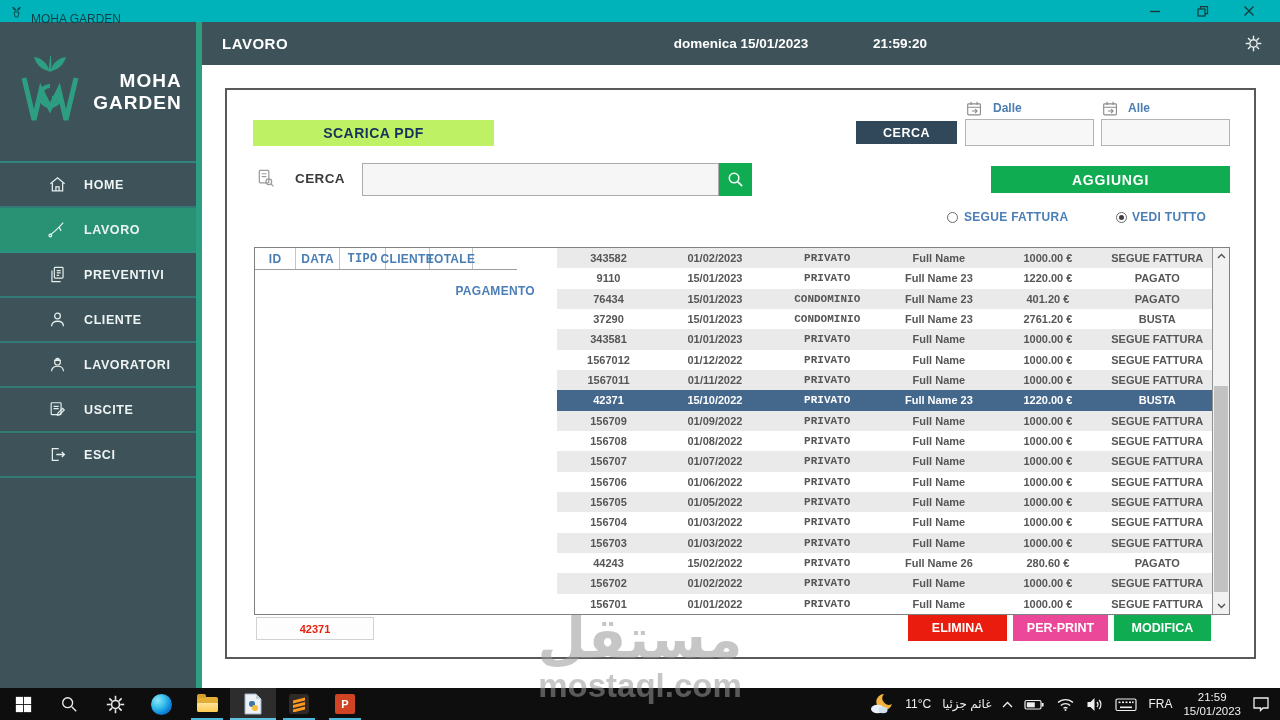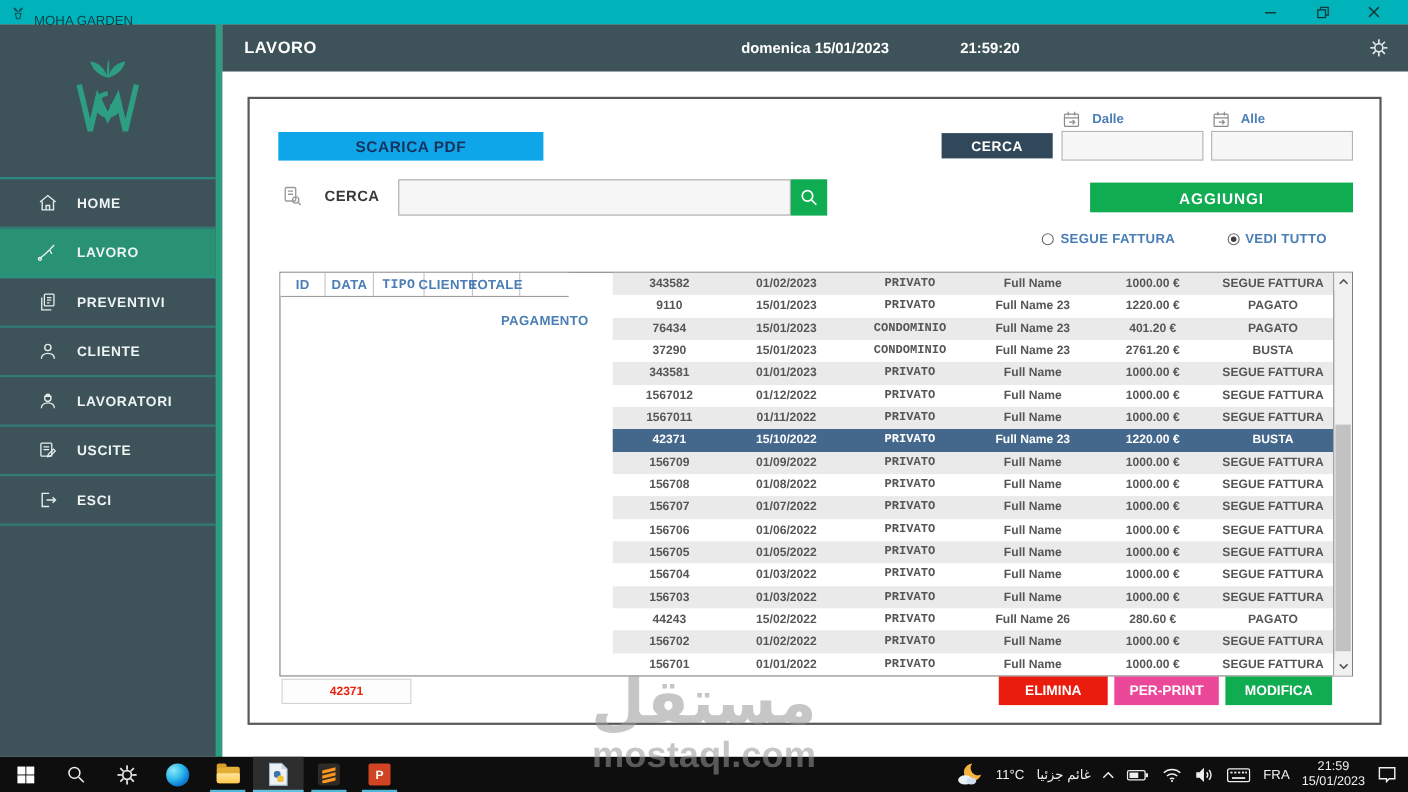--- a/index.html
+++ b/index.html
@@ -12,38 +12,38 @@
   .win-controls { margin-left:auto; display:flex; align-items:center; gap:33px; padding-right:14px; }
   .win-btn { display:flex; align-items:center; justify-content:center; width:14px; height:14px; cursor:pointer; }
 
   
   .sidebar { position:absolute; left:0; top:22px; width:202px; height:666px; background:#3d5359;
              border-right:6px solid #2e9e82; z-index:20; }
   .brand { height:141px; display:flex; align-items:center; justify-content:center; gap:7px;
            border-bottom:2px solid rgba(43,148,138,.8); }
   .brand-text { color:#fff; font-weight:bold; font-size:19px; letter-spacing:1px; line-height:1.12; text-align:right; }
   .menu { }
-  .side-item { height:45px; display:flex; align-items:center; gap:17px; padding-left:33px;
+  .side-item { height:45px; display:flex; align-items:center; gap:17px; padding-left:47px;
                border-bottom:2px solid rgba(43,148,138,.6); color:#eef4f3; font-size:12.5px;
                font-weight:bold; letter-spacing:.6px; cursor:pointer; }
   .side-item.active { background:#2a9274; }
   .side-icon { width:20px; height:20px; display:flex; align-items:center; justify-content:center; }
 
   
   .header { position:absolute; left:202px; top:22px; width:1078px; height:43px; background:#3d5359; color:#fff; z-index:10; }
   .header-title { position:absolute; left:20px; top:13px; font-size:15px; font-weight:bold; letter-spacing:.5px; }
   .header-date  { position:absolute; left:50%; transform:translateX(-50%); top:14px; font-size:13.5px; font-weight:600; }
   .header-time  { position:absolute; left:671px; top:14px; font-size:13.5px; font-weight:600; }
   .header-gear  { position:absolute; right:18px; top:13px; width:17px; height:17px; cursor:pointer; }
 
   
   .card { position:absolute; left:225px; top:88px; width:1031px; height:571px; background:#fff;
           border:2px solid #595959; z-index:5; }
   .btn { display:flex; align-items:center; justify-content:center; font-weight:bold; cursor:pointer; }
-  .btn-scarica { position:absolute; left:26px; top:30px; width:241px; height:26px; background:#0ea5e9;
+  .btn-scarica { position:absolute; left:26px; top:30px; width:241px; height:26px; background:#bef264;
                  color:#17335d; font-size:14px; letter-spacing:.5px; }
   .cerca-doc-icon { position:absolute; left:29px; top:79px; width:19px; height:19px; }
   .cerca-label { position:absolute; left:68px; top:81px; font-size:13.5px; font-weight:bold; color:#3a3a3a; letter-spacing:.4px; }
   .search-input { position:absolute; left:135px; top:73px; width:357px; height:33px; background:#f6f6f6;
                   border:1px solid #ababab; padding:0 8px; font-size:13px; outline:none; }
   .btn-search { position:absolute; left:492px; top:73px; width:33px; height:33px; background:#10ac52; }
   .btn-cerca-dark { position:absolute; left:629px; top:31px; width:101px; height:23px; background:#31485a;
                     color:#fff; font-size:12.5px; letter-spacing:.5px; }
   .cal-icon { position:absolute; width:17px; height:17px; top:10px; }
   .cal-from { left:739px; } .cal-to { left:875px; }
@@ -157,20 +157,24 @@
   <div class="brand">
     <span>
       <svg width="72" height="76" viewBox="0 0 72 76">
         <path d="M36 20 C33 10 27 6 20 5 C22 12 27 17 34 19 Z" fill="#2e9e82"></path>
         <path d="M36 20 C39 10 45 6 52 5 C50 12 45 17 38 19 Z" fill="#2e9e82"></path>
         <path d="M35 19 C35 12 36 8 36 4 L37 4 C37.5 9 37.5 14 37 19 Z" fill="#2e9e82"></path>
         <path d="M10 26 L20 68 L27 38 L36 56 L45 38 L52 68 L62 26" fill="none" stroke="#2e9e82" stroke-width="5" stroke-linejoin="miter"></path>
         <path d="M36 34 a10 10 0 1 0 10 12 h-8" fill="none" stroke="#2e9e82" stroke-width="4"></path>
       </svg>
     </span>
+    <span class="brand-text">
+      <div>MOHA</div>
+      <div>GARDEN</div>
+    </span>
   </div>
   <div class="menu">
       <div class="side-item">
         <span class="side-icon">
           <svg viewBox="0 0 24 24" width="19" height="19" fill="none" stroke="#e6efed" stroke-width="1.6">
             <path d="M3 11 L12 3.5 L21 11"></path>
             <path d="M5.5 10 V20 H18.5 V10"></path>
             <path d="M10 20 v-5 h4 v5"></path>
           </svg>
         </span>

